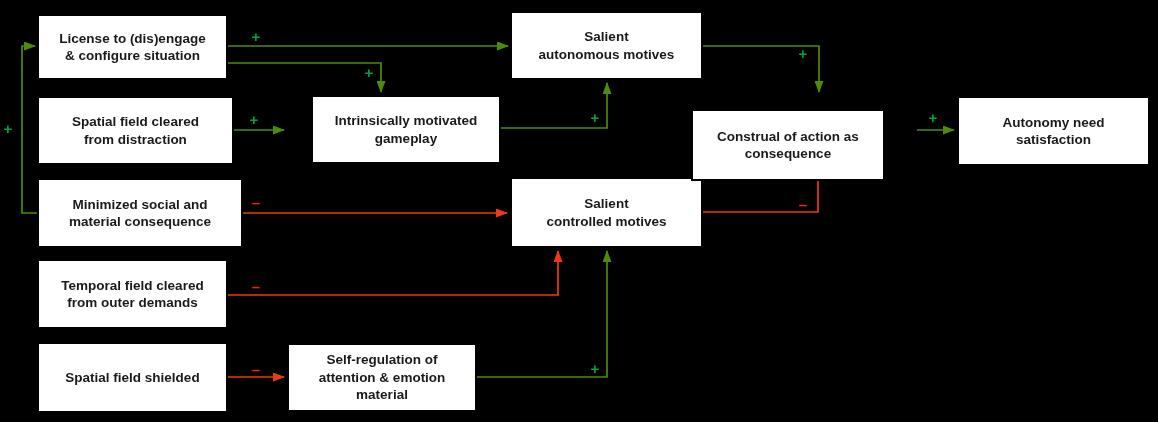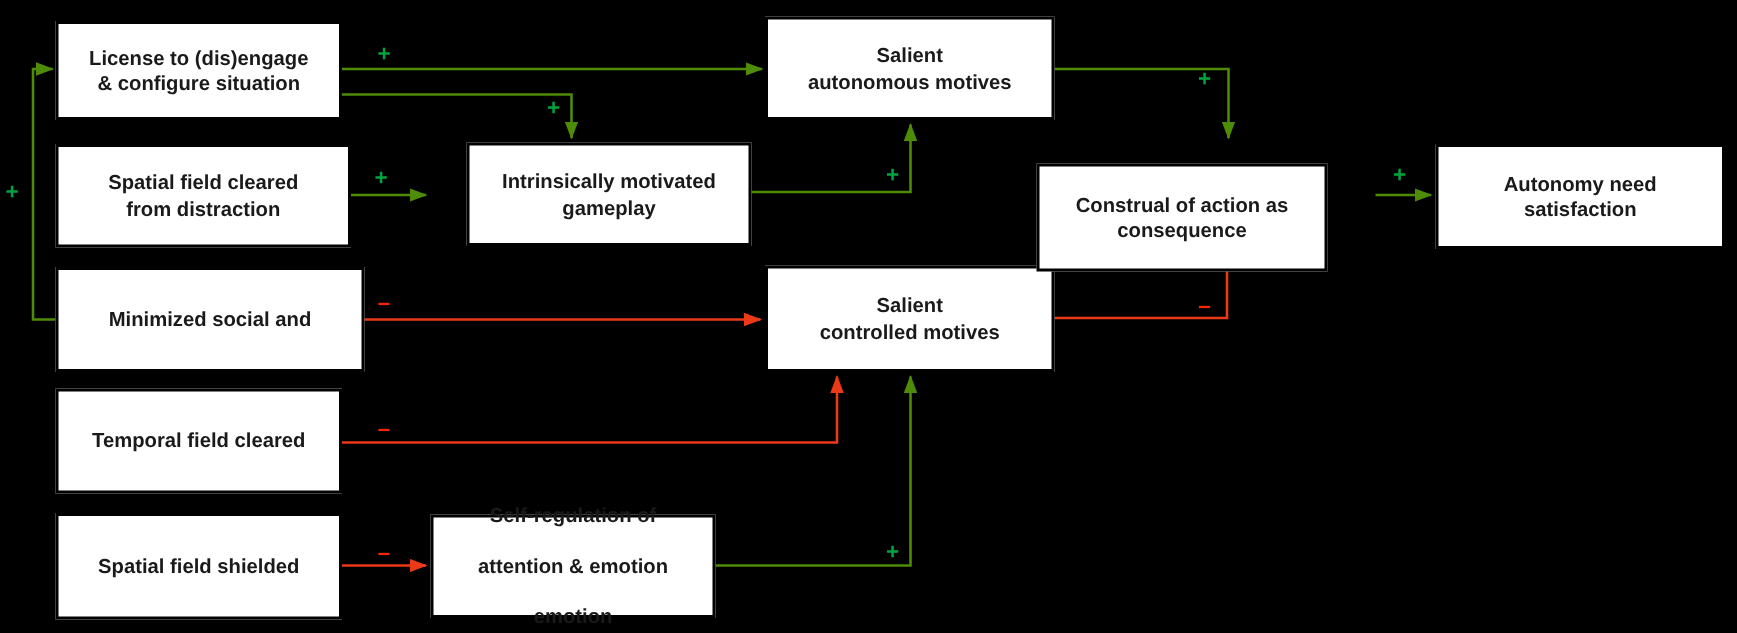--- a/index.html
+++ b/index.html
@@ -70,35 +70,37 @@
     <div class="node" style="left: 37px; top: 14px; width: 191px; height: 66px; border-color: rgb(0, 0, 0); color: rgb(26, 26, 26);">
       <div>License to (dis)engage</div>
       <div>&amp; configure situation</div>
     </div>
     <div class="node" style="left: 37px; top: 96px; width: 197px; height: 69px; border-color: rgb(0, 0, 0); color: rgb(26, 26, 26);">
       <div>Spatial field cleared</div>
       <div>from distraction</div>
     </div>
     <div class="node" style="left: 37px; top: 178px; width: 206px; height: 70px; border-color: rgb(0, 0, 0); color: rgb(26, 26, 26);">
       <div>Minimized social and</div>
+      <div>material consequence</div>
     </div>
     <div class="node" style="left: 37px; top: 259px; width: 191px; height: 70px; border-color: rgb(0, 0, 0); color: rgb(26, 26, 26); justify-content: center;">
       <div>Temporal field cleared</div>
+      <div>from outer demands</div>
     </div>
     <div class="node" style="left: 37px; top: 342px; width: 191px; height: 71px; border-color: rgb(0, 0, 0); color: rgb(26, 26, 26);">
       <div>Spatial field shielded</div>
     </div>
     <div class="node" style="left: 287px; top: 95px; width: 190px; height: 69px; border-color: rgb(0, 0, 0); color: rgb(26, 26, 26); margin-left: 24px;">
       <div>Intrinsically motivated</div>
       <div>gameplay</div>
     </div>
-    <div class="node" style="left: 287px; top: 343px; width: 190px; height: 69px; border-color: rgb(0, 0, 0); color: rgb(26, 26, 26); gap: 16px;">
+    <div class="node" style="left: 287px; top: 343px; width: 190px; height: 69px; border-color: rgb(0, 0, 0); color: rgb(26, 26, 26);">
       <div>Self-regulation of</div>
       <div>attention &amp; emotion</div>
-      <div>emotion</div>
+      <div>material</div>
     </div>
     <div class="node" style="left: 510px; top: 11px; width: 193px; height: 69px; border-color: rgb(0, 0, 0); color: rgb(26, 26, 26);">
       <div>Salient</div>
       <div>autonomous motives</div>
     </div>
     <div class="node" style="left: 510px; top: 177px; width: 193px; height: 71px; border-color: rgb(0, 0, 0); color: rgb(26, 26, 26);">
       <div>Salient</div>
       <div>controlled motives</div>
     </div>
     <div class="node" style="left: 691px; top: 94px; width: 194px; height: 72px; border-color: rgb(0, 0, 0); color: rgb(26, 26, 26); margin-top: 15px;">

